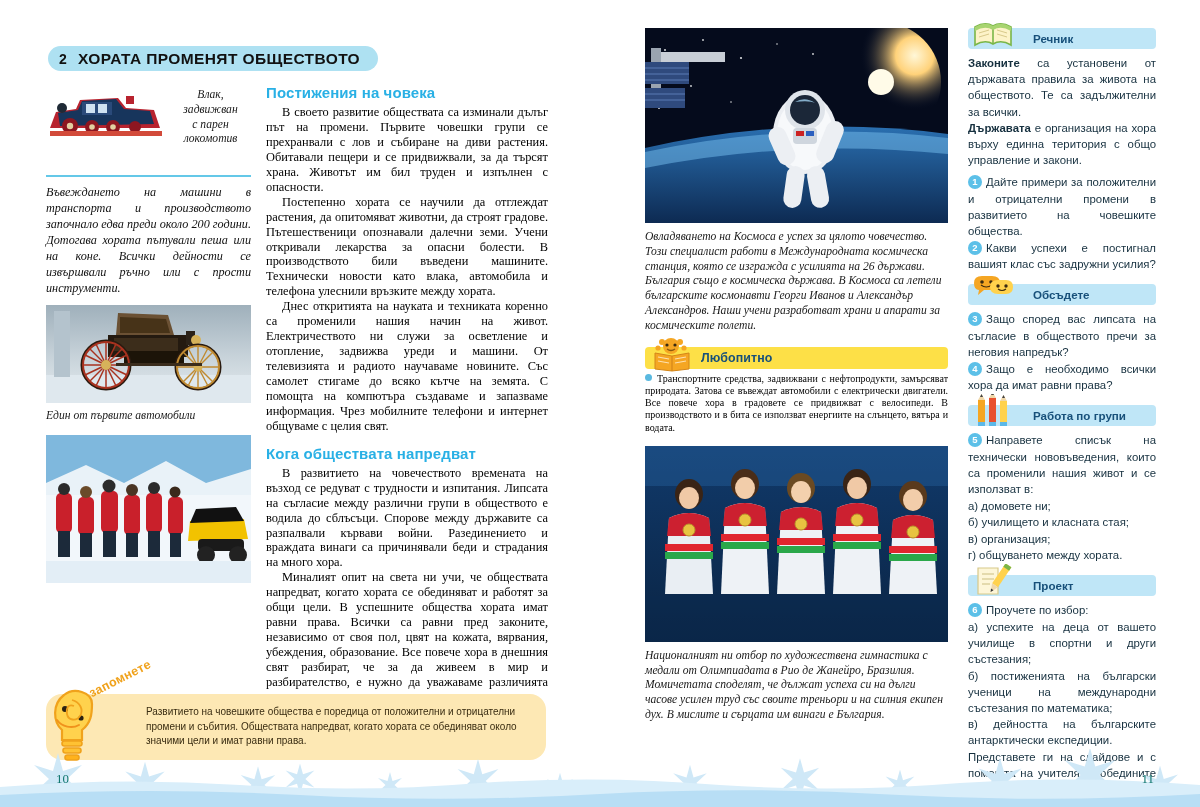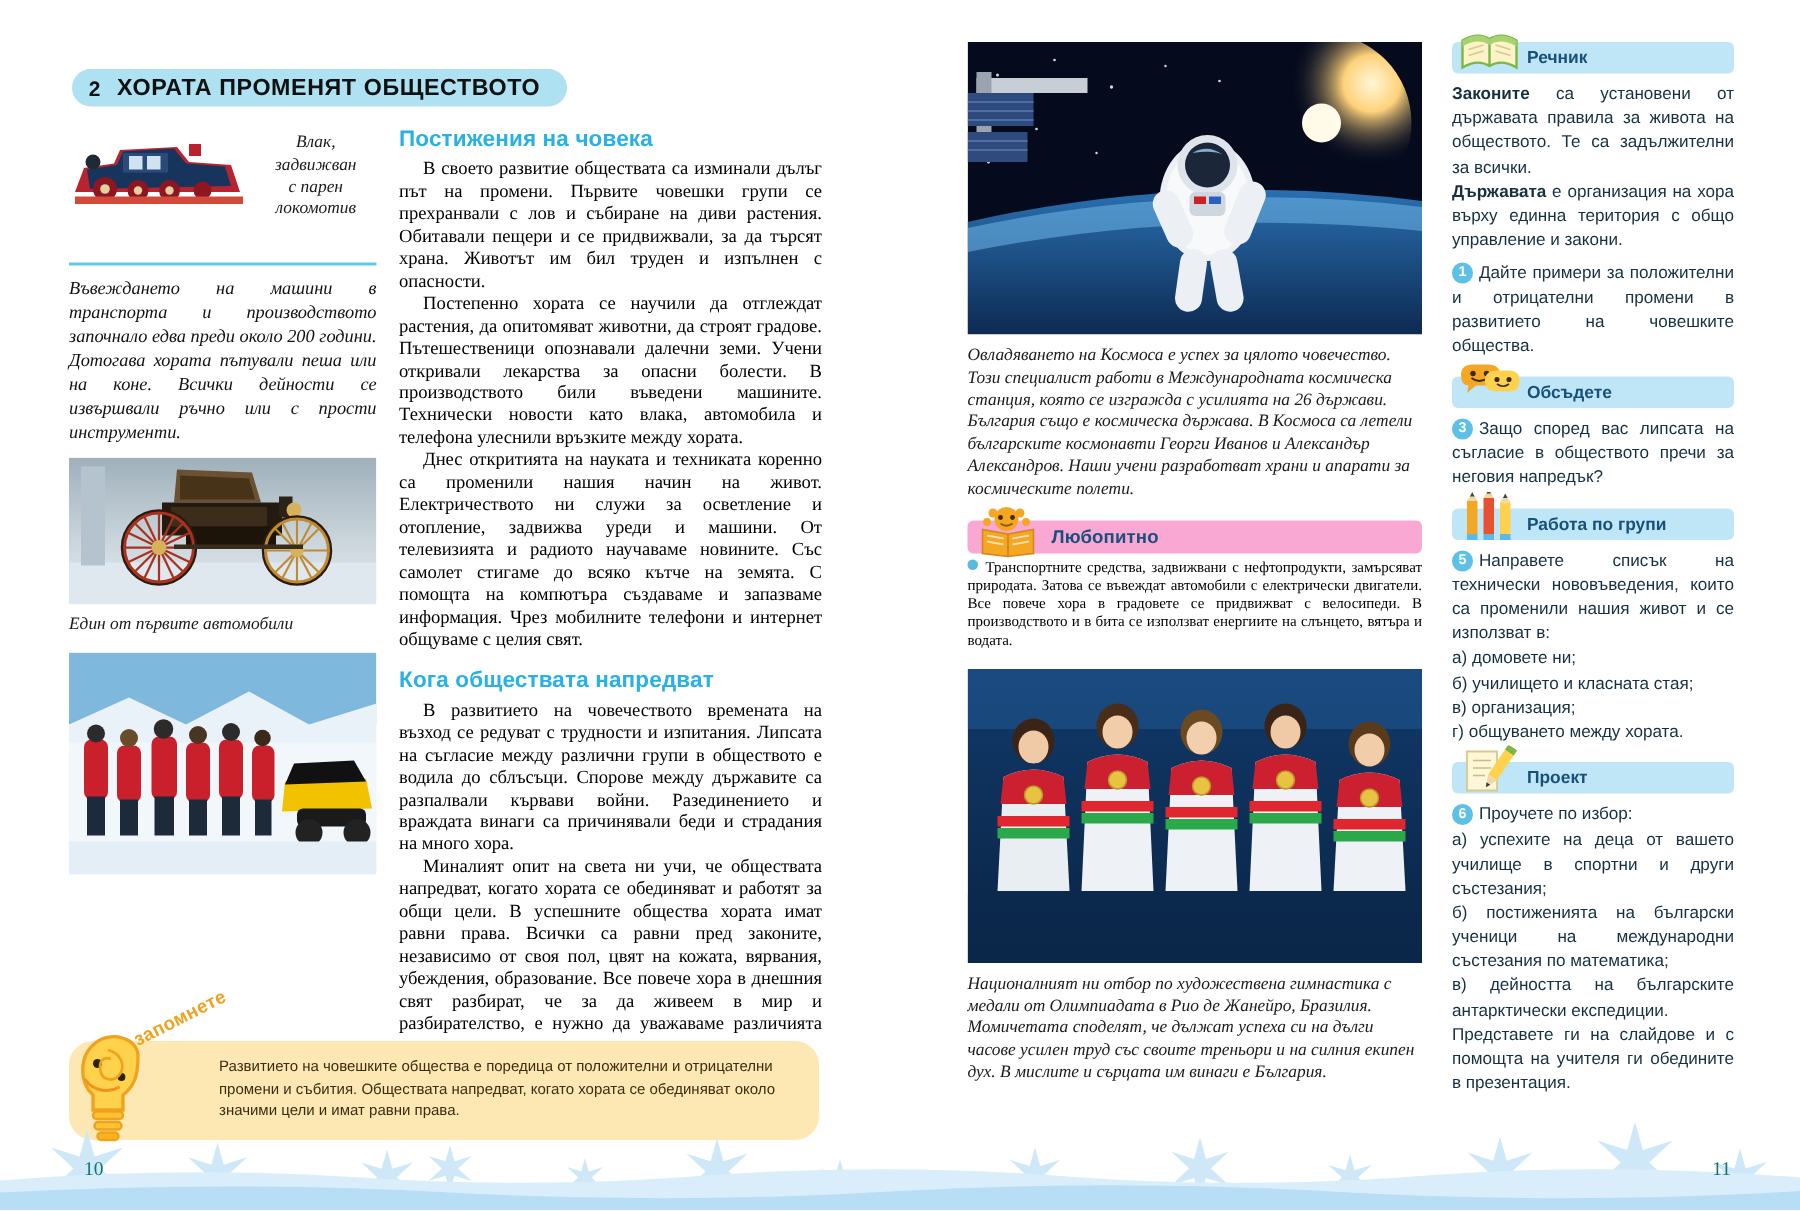--- a/index.html
+++ b/index.html
@@ -90,21 +90,21 @@
     letter-spacing:.3px;white-space:nowrap;
   }
 
   
   .rmid{position:absolute;left:45px;top:28px;width:303px;}
   .rmid .cap-script{margin-top:7px;}
 
   
   .panel{margin-top:13px;}
   .panel-head{
-    height:22px;background:#f9a8d4;border-radius:4px;
+    height:22px;background:#fde047;border-radius:4px;
     display:flex;align-items:center;position:relative;
   }
   .panel-head .ptitle{
     font-family:"Liberation Sans", sans-serif;
     font-size:12.4px;font-weight:700;color:#17507a;
     margin-left:56px;letter-spacing:.1px;
   }
   .panel-icon{position:absolute;left:6px;top:-10px;width:44px;height:36px;}
   .panel-body{
     margin-top:4px;
@@ -119,21 +119,21 @@
   
   .rside{position:absolute;left:368px;top:28px;width:188px;}
   .sbox{margin-bottom:3px;}
   .sbox-head{
     height:21px;background:#bfe6f7;border-radius:4px;
     display:flex;align-items:center;position:relative;margin-top:12px;
   }
   .sbox-head .stitle{
     font-family:"Liberation Sans", sans-serif;
     font-size:11.6px;font-weight:700;color:#17507a;
-    margin-left:50px;
+    margin-left:65px;
   }
   .sicon{position:absolute;left:4px;top:-11px;width:42px;height:34px;}
   .sbody{
     margin-top:6px;
     font-family:"Liberation Sans", sans-serif;
     font-size:11.4px;line-height:1.42;color:#16303f;
     text-align:justify;
   }
   .sbody b{font-weight:700;}
   .qrow{display:block;margin-bottom:1px;}
@@ -503,20 +503,23 @@
             <b>Държавата</b><span> е организация на хора върху единна територия с общо управление и закони.</span>
           </div>
         </div>
       </div>
 
       <div class="sbox">
         <div class="sbody">
           <span class="qrow">
             <span class="qnum">1</span><span>Дайте примери за положителни и отрицателни промени в развитието на човешките общества.</span>
           </span>
+          <span class="qrow">
+            <span class="qnum">2</span><span>Какви успехи е постигнал вашият клас със задружни усилия?</span>
+          </span>
         </div>
       </div>
 
       <div class="sbox">
         <div class="sbox-head">
           <div class="sicon">
             <svg width="42" height="34" viewBox="0 0 42 34">
               <path d="M2 10 Q2 3 10 3 L20 3 Q28 3 28 10 Q28 17 20 17 L12 17 L6 22 L7 17 Q2 17 2 10 Z" fill="#f5a623"></path>
               <circle cx="10" cy="9" r="1.8" fill="#3a2a10"></circle>
                 <circle cx="19" cy="9" r="1.8" fill="#3a2a10"></circle>
@@ -525,20 +528,23 @@
               <circle cx="26" cy="13" r="1.7" fill="#3a2a10"></circle>
                 <circle cx="34" cy="13" r="1.7" fill="#3a2a10"></circle>
               <path d="M26 16 Q30 19 34 16" stroke="#3a2a10" stroke-width="1.1" fill="none"></path>
             </svg>
           </div>
           <div class="stitle">Обсъдете</div>
         </div>
         <div class="sbody">
           <span class="qrow">
             <span class="qnum">3</span><span>Защо според вас липсата на съгласие в обществото пречи за неговия напредък?</span>
+          </span>
+          <span class="qrow">
+            <span class="qnum">4</span><span>Защо е необходимо всички хора да имат равни права?</span>
           </span>
         </div>
       </div>
 
       <div class="sbox">
         <div class="sbox-head">
           <div class="sicon">
             <svg width="42" height="34" viewBox="0 0 42 34">
               <g>
                 <rect x="6" y="6" width="7" height="22" fill="#f5a623"></rect>

